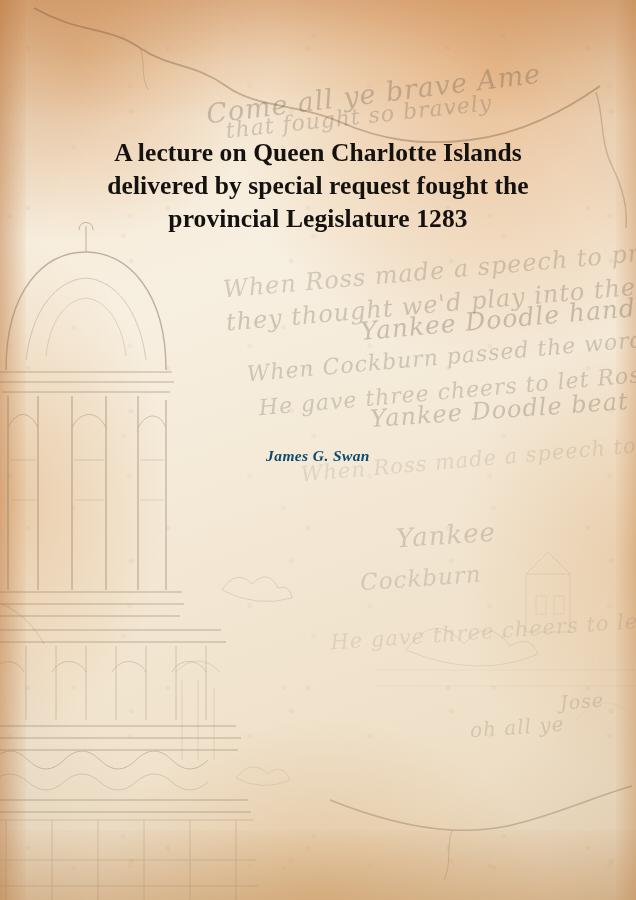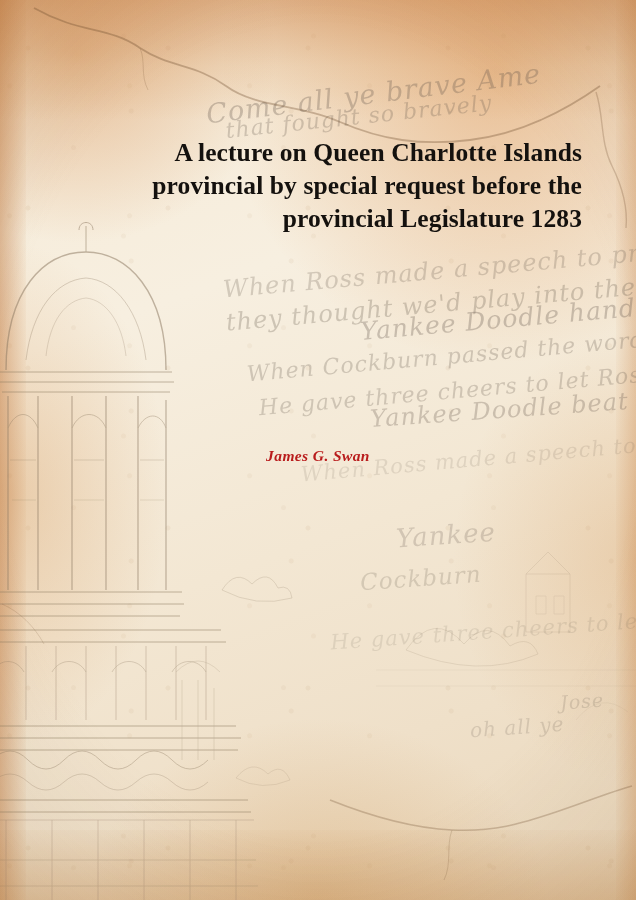--- a/index.html
+++ b/index.html
@@ -95,41 +95,41 @@
     width: 330px;
     height: 740px;
     opacity: .62;
   }
 
   
   .title-block {
     position: absolute;
     left: 0; right: 0;
     top: 136px;
-    text-align: right;
+    text-align: center;
     padding: 0 54px;
   }
   .title-block .title {
     font-family: "Liberation Serif", serif;
     font-weight: bold;
     font-size: 25.5px;
     line-height: 1.30;
     color: #14110e;
     letter-spacing: .1px;
   }
   .author {
     position: absolute;
     left: 0; right: 0;
     top: 447px;
     text-align: center;
     font-family: "Liberation Serif", serif;
     font-style: italic;
     font-weight: bold;
     font-size: 15.5px;
-    color: #b91c1c;
+    color: #0c4a6e;
     letter-spacing: .4px;
   }
 </style>
 </head>
 <body>
 
 <div id="cover">
 
   <div class="paper-base"></div>
   <div class="grain"></div>
@@ -211,20 +211,20 @@
       <path d="M452 830 C446 846 452 864 444 880" stroke-width="1" opacity=".35"></path>
       <path d="M2 604 C20 612 34 626 44 644" stroke-width="1" opacity=".3"></path>
     </g>
   </svg>
 
   <div class="vignette"></div>
 
   <div class="title-block">
     <div class="title">
       <div>A lecture on Queen Charlotte Islands</div>
-      <div>provincial by special request before the</div>
+      <div>delivered by special request fought the</div>
       <div>provincial Legislature 1283</div>
     </div>
   </div>
 
   <div class="author">James G. Swan</div>
 
 </div>
 
 </body></html>

